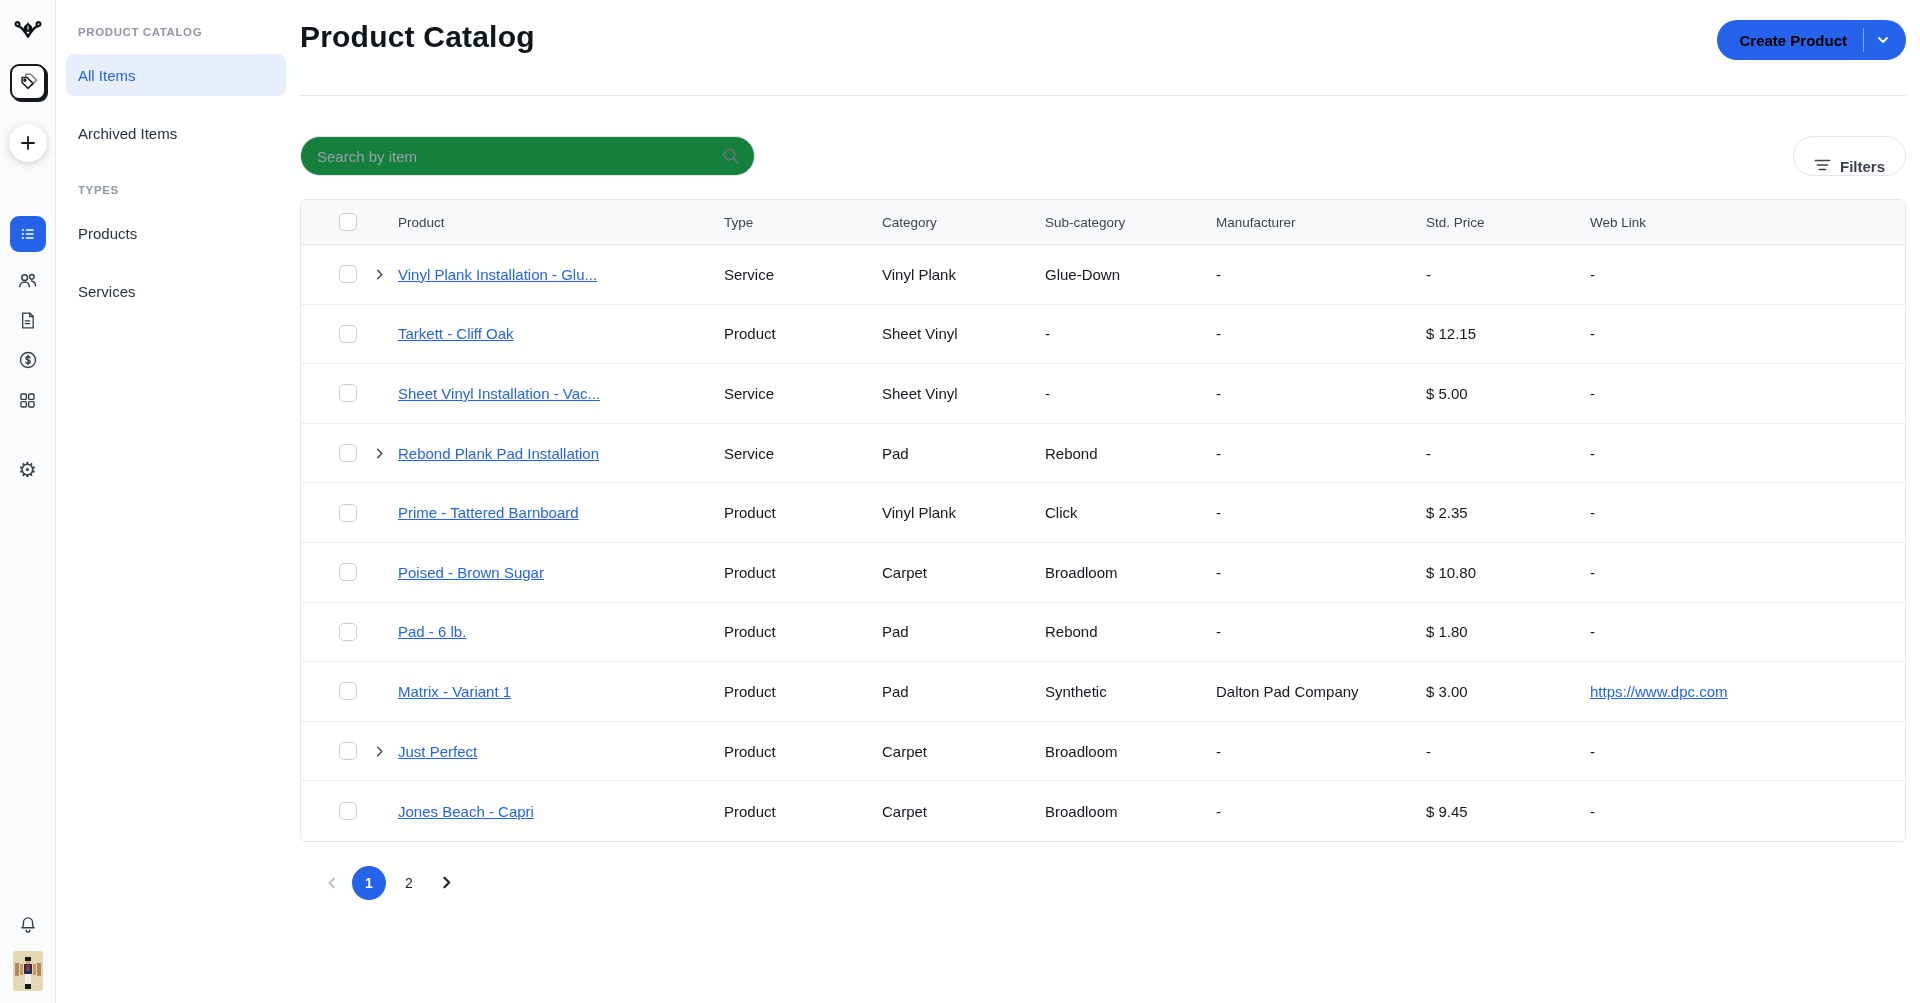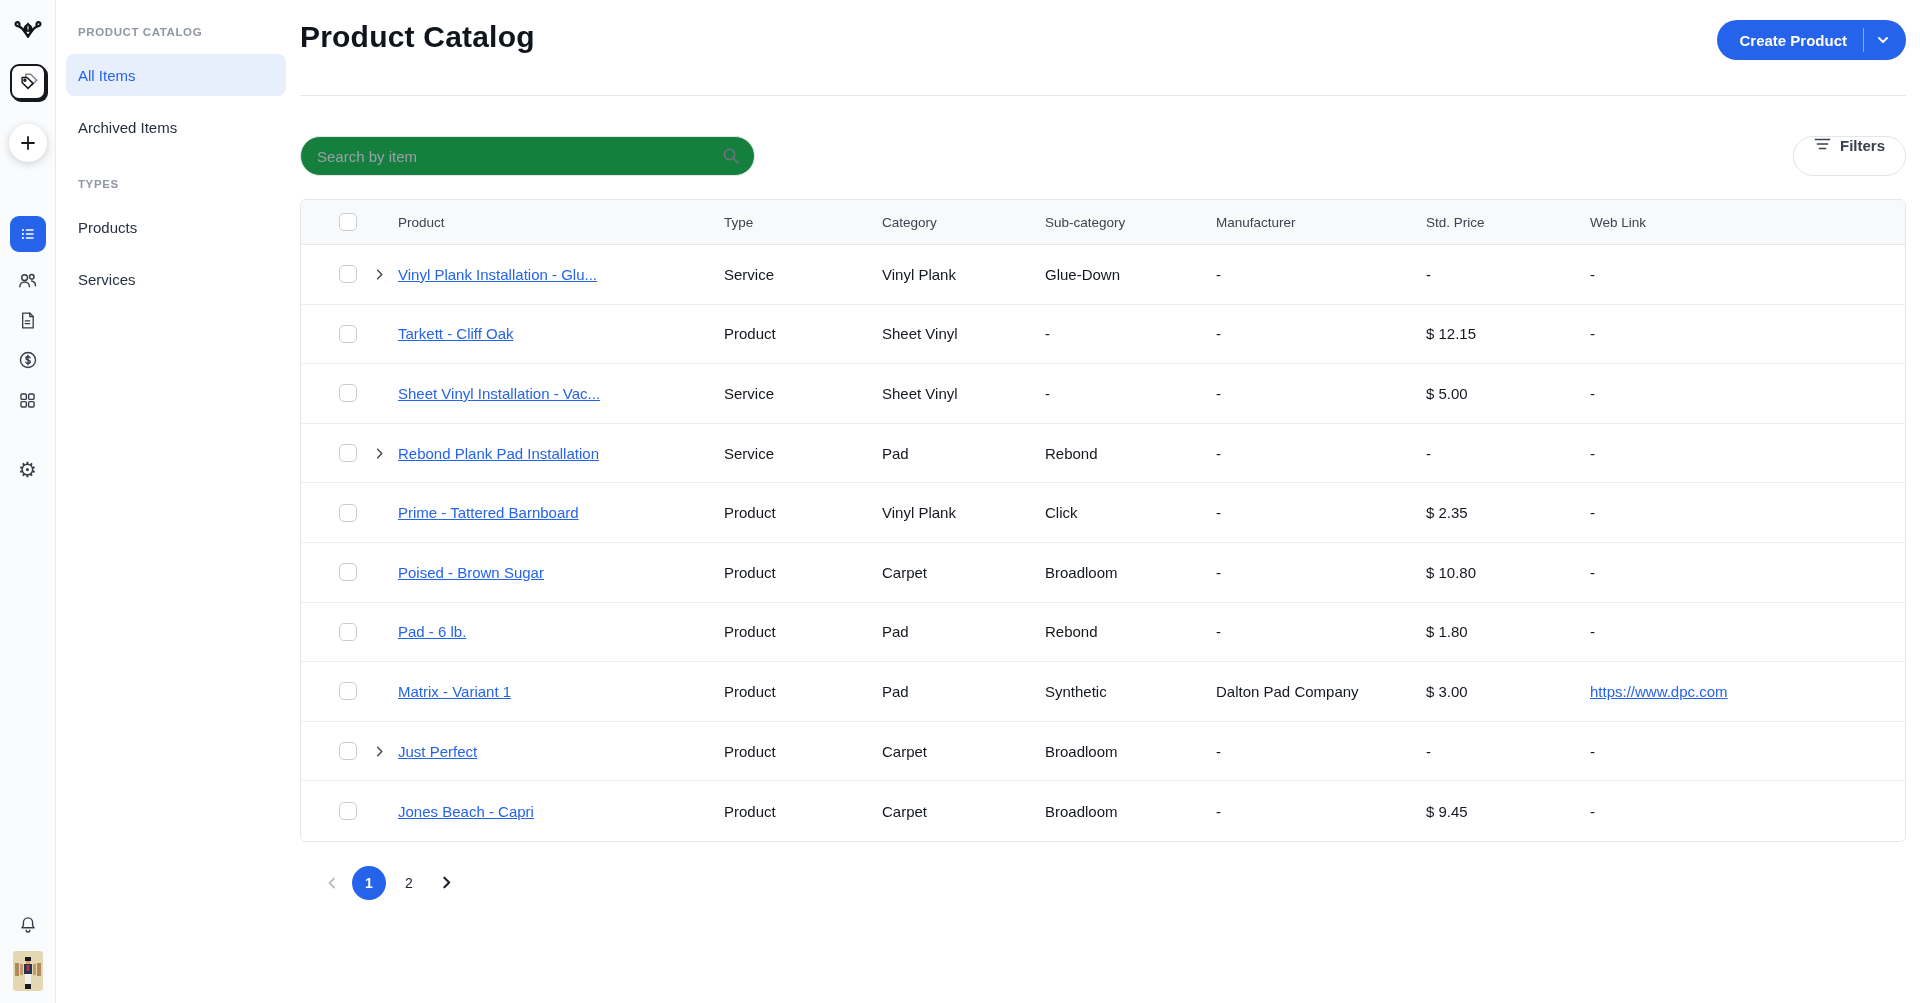--- a/index.html
+++ b/index.html
@@ -25,42 +25,42 @@
     color:#343c47; cursor:pointer; }
   .gear-wrap { margin-top:46px; font-family:"DejaVu Sans", sans-serif; font-size:21px; color:#39414d; cursor:pointer; }
   .rail-bottom { margin-top:auto; display:flex; flex-direction:column; align-items:center; gap:14px; padding-bottom:12px; }
   .avatar { width:30px; height:40px; border-radius:3px; overflow:hidden; cursor:pointer; }
 
   
   .sidebar { width:244px; flex-shrink:0; padding:26px 14px 0 10px; }
   .side-label { font-size:11.5px; font-weight:700; letter-spacing:.6px; color:#8f97a3; padding-left:12px; }
   .side-list { margin-top:16px; }
   .side-item { height:42px; display:flex; align-items:center; padding:0 12px; border-radius:8px;
-    font-size:15px; color:#273040; cursor:pointer; margin-bottom:10px; }
+    font-size:15px; color:#273040; cursor:pointer; margin-bottom:16px; }
   .side-item.active { background:#e7eefc; color:#2563eb; }
   .side-section { margin-top:30px; }
 
   
   .main { flex:1; padding:0 14px 0 0; }
   .main-head { display:flex; align-items:flex-start; justify-content:space-between; padding-top:20px; }
   .page-title { font-size:30px; font-weight:700; color:#10151c; letter-spacing:.2px; }
   .create-btn { display:flex; align-items:center; height:40px; border-radius:20px; background:#2563eb;
-    color:#ffffff; border:none; cursor:pointer; font-family:inherit; }
+    color:#000000; border:none; cursor:pointer; font-family:inherit; }
   .create-label { font-size:15px; font-weight:700; padding:0 16px 0 22px; }
   .create-div { width:1px; height:24px; background:rgba(255,255,255,.45); }
   .create-caret { padding:0 16px 0 12px; display:flex; align-items:center; }
   .head-divider { border:none; border-top:1px solid #e5e7eb; margin-top:35px; }
 
   .toolbar { margin-top:40px; display:flex; justify-content:space-between; align-items:center; }
   .search-wrap { position:relative; width:455px; }
   .search-input { width:100%; height:40px; border:1px solid #e3e5e8; border-radius:20px;
     padding:0 44px 0 16px; font-size:15px; font-family:inherit; color:#1c2430; background:#15803d; outline:none; }
   .search-input::placeholder { color:#9aa0a9; }
   .search-icon { position:absolute; right:14px; top:10px; }
-  .filters-btn { display:flex; align-items:flex-start; gap:9px; height:40px; padding:0 20px;
+  .filters-btn { display:flex; align-items:flex-end; gap:9px; height:40px; padding:0 20px;
     border:1px solid #e3e5e8; border-radius:20px; background:#fff; cursor:pointer;
     font-family:inherit; font-size:15px; font-weight:600; color:#39414d; }
 
   
   .table { margin-top:23px; border:1px solid #e5e7eb; border-radius:6px; overflow:hidden; }
   .tr { display:grid; grid-template-columns:60px 37px 326px 158px 163px 171px 210px 164px 1fr;
     align-items:center; }
   .thead { background:#f8f9fa; height:45px; border-bottom:1px solid #e5e7eb; }
   .th { font-size:13.5px; color:#3d4450; }
   .tbody .tr { height:59.6px; border-bottom:1px solid #eceef0; background:#fff; }

